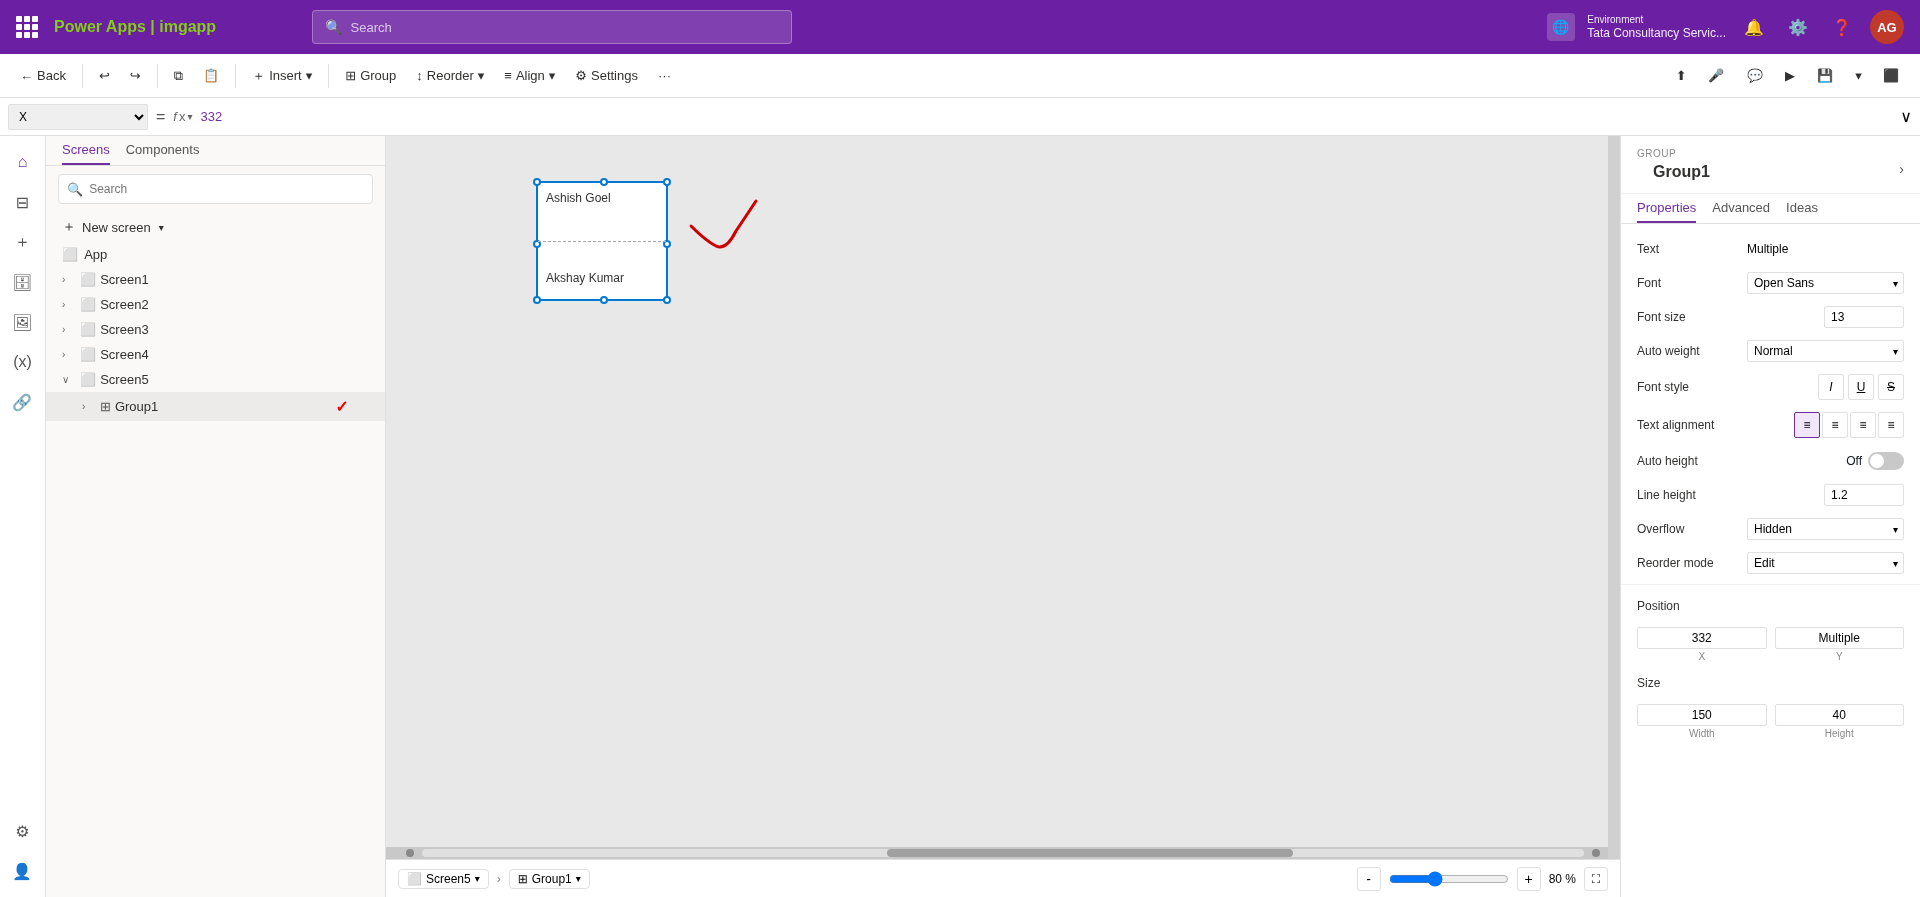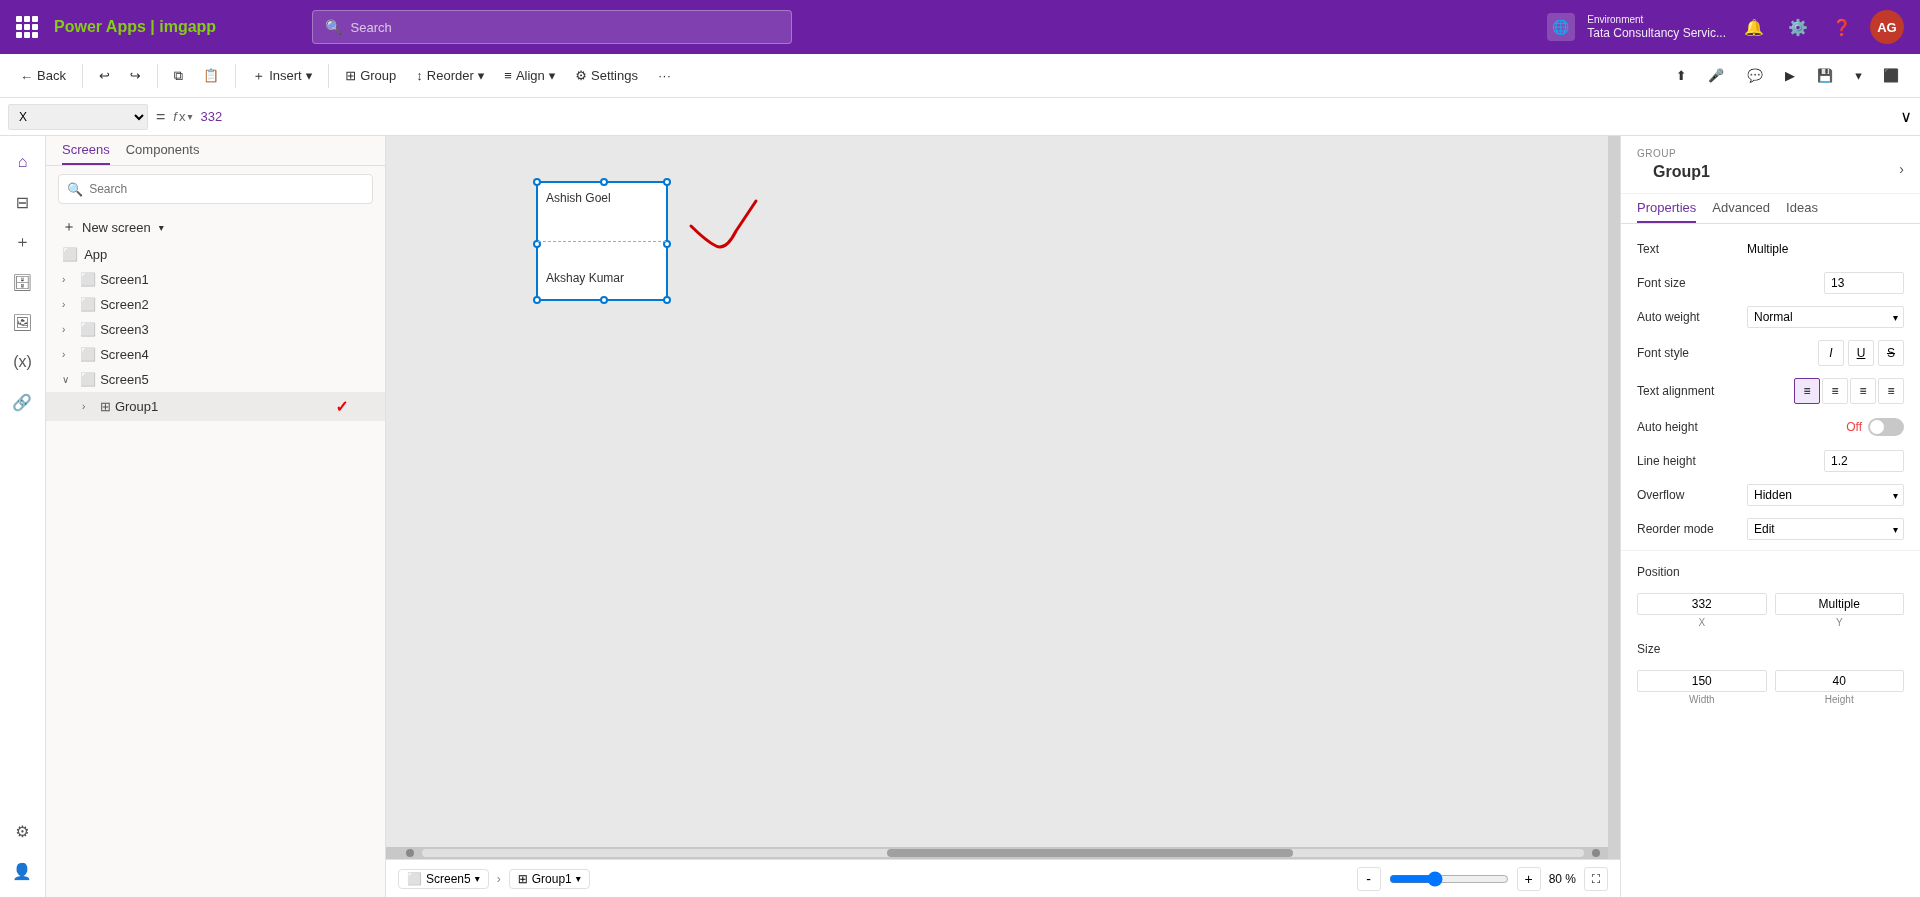--- a/index.html
+++ b/index.html
@@ -479,21 +479,21 @@
     .toggle-thumb {
       position: absolute;
       width: 14px; height: 14px;
       border-radius: 50%;
       background: white;
       top: 2px;
       right: 2px;
       transition: right 0.2s;
     }
     .toggle-track.off .toggle-thumb { right: auto; left: 2px; }
-    .toggle-label { font-size: 12px; color: #ef4444; }
+    .toggle-label { font-size: 12px; color: #0f172a; }
     .props-align-btns {
       display: flex;
       gap: 2px;
     }
     .align-btn {
       width: 26px; height: 26px;
       border: 1px solid #e0e0e0;
       background: white;
       border-radius: 2px;
       cursor: pointer;
@@ -787,20 +787,28 @@
       <div class="props-tab">Advanced</div>
       <div class="props-tab">Ideas</div>
     </div>
     <div class="props-rows">
 
       <div class="props-row">
         <span class="props-label">Text</span>
         <span class="props-value">Multiple</span>
       </div>
 
+      <div class="props-row">
+        <span class="props-label">Font</span>
+        <div class="props-select-wrapper">
+          <select class="props-select">
+            <option>Open Sans</option>
+          </select>
+        </div>
+      </div>
 
       <div class="props-row">
         <span class="props-label">Font size</span>
         <input class="props-input" type="text" value="13" style="max-width: 80px; margin-left: 36px;">
       </div>
 
       <div class="props-row">
         <span class="props-label">Auto weight</span>
         <div class="props-select-wrapper">
           <select class="props-select">

